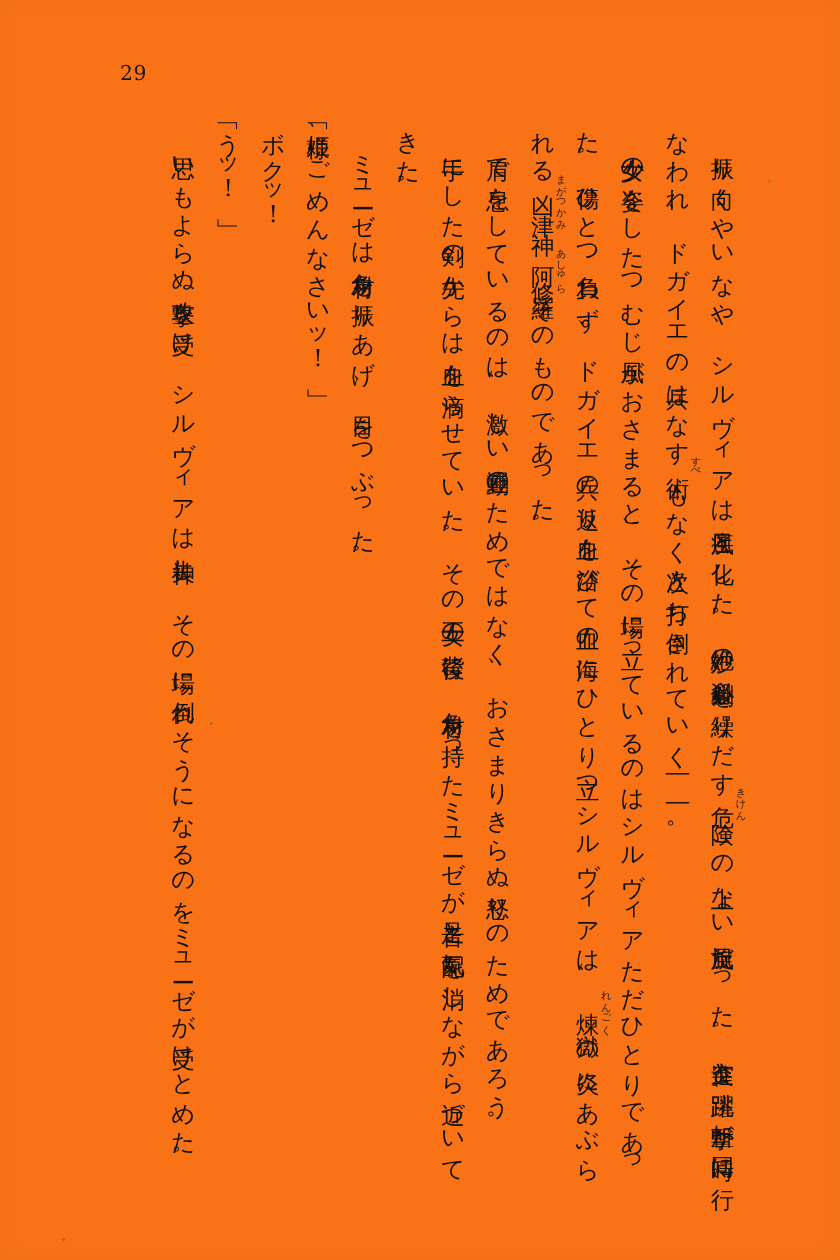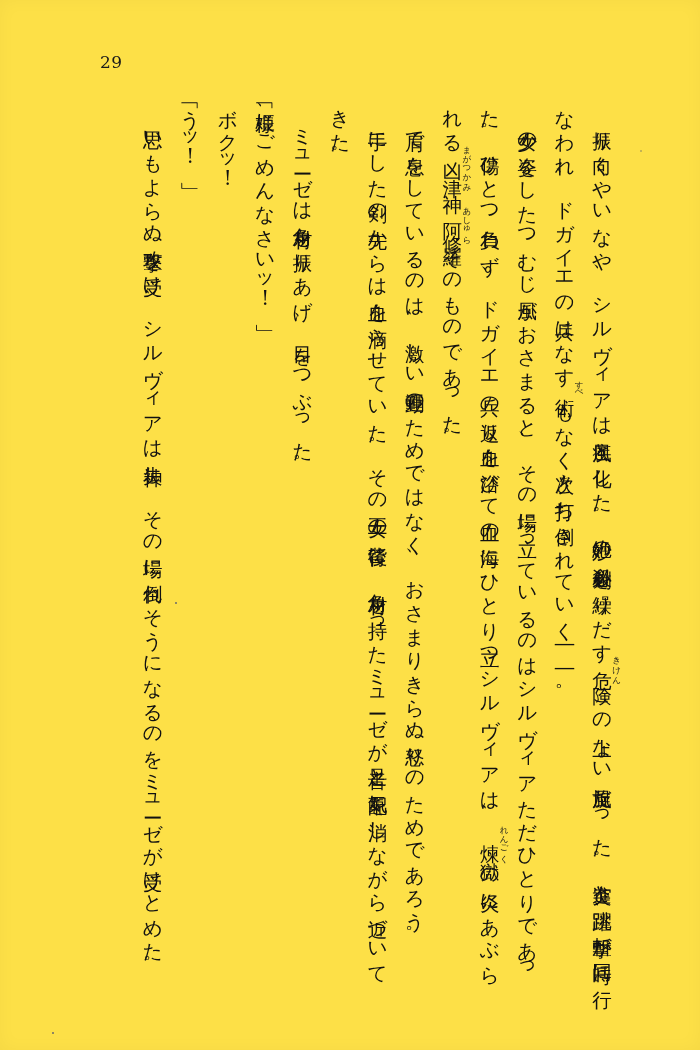--- a/index.html
+++ b/index.html
@@ -7,21 +7,21 @@
     padding: 0;
     background: #ffffff;
   }
   body {
     font-family: "DejaVu Serif", "Liberation Serif", serif;
   }
   .page {
     position: relative;
     width: 700px;
     height: 1050px;
-    background: #fde047;
+    background: #f97316;
     overflow: hidden;
   }
   
   .page::after {
     content: "";
     position: absolute;
     inset: 0;
     pointer-events: none;
     box-shadow: inset 0 0 18px rgba(0,0,0,0.035);
   }

